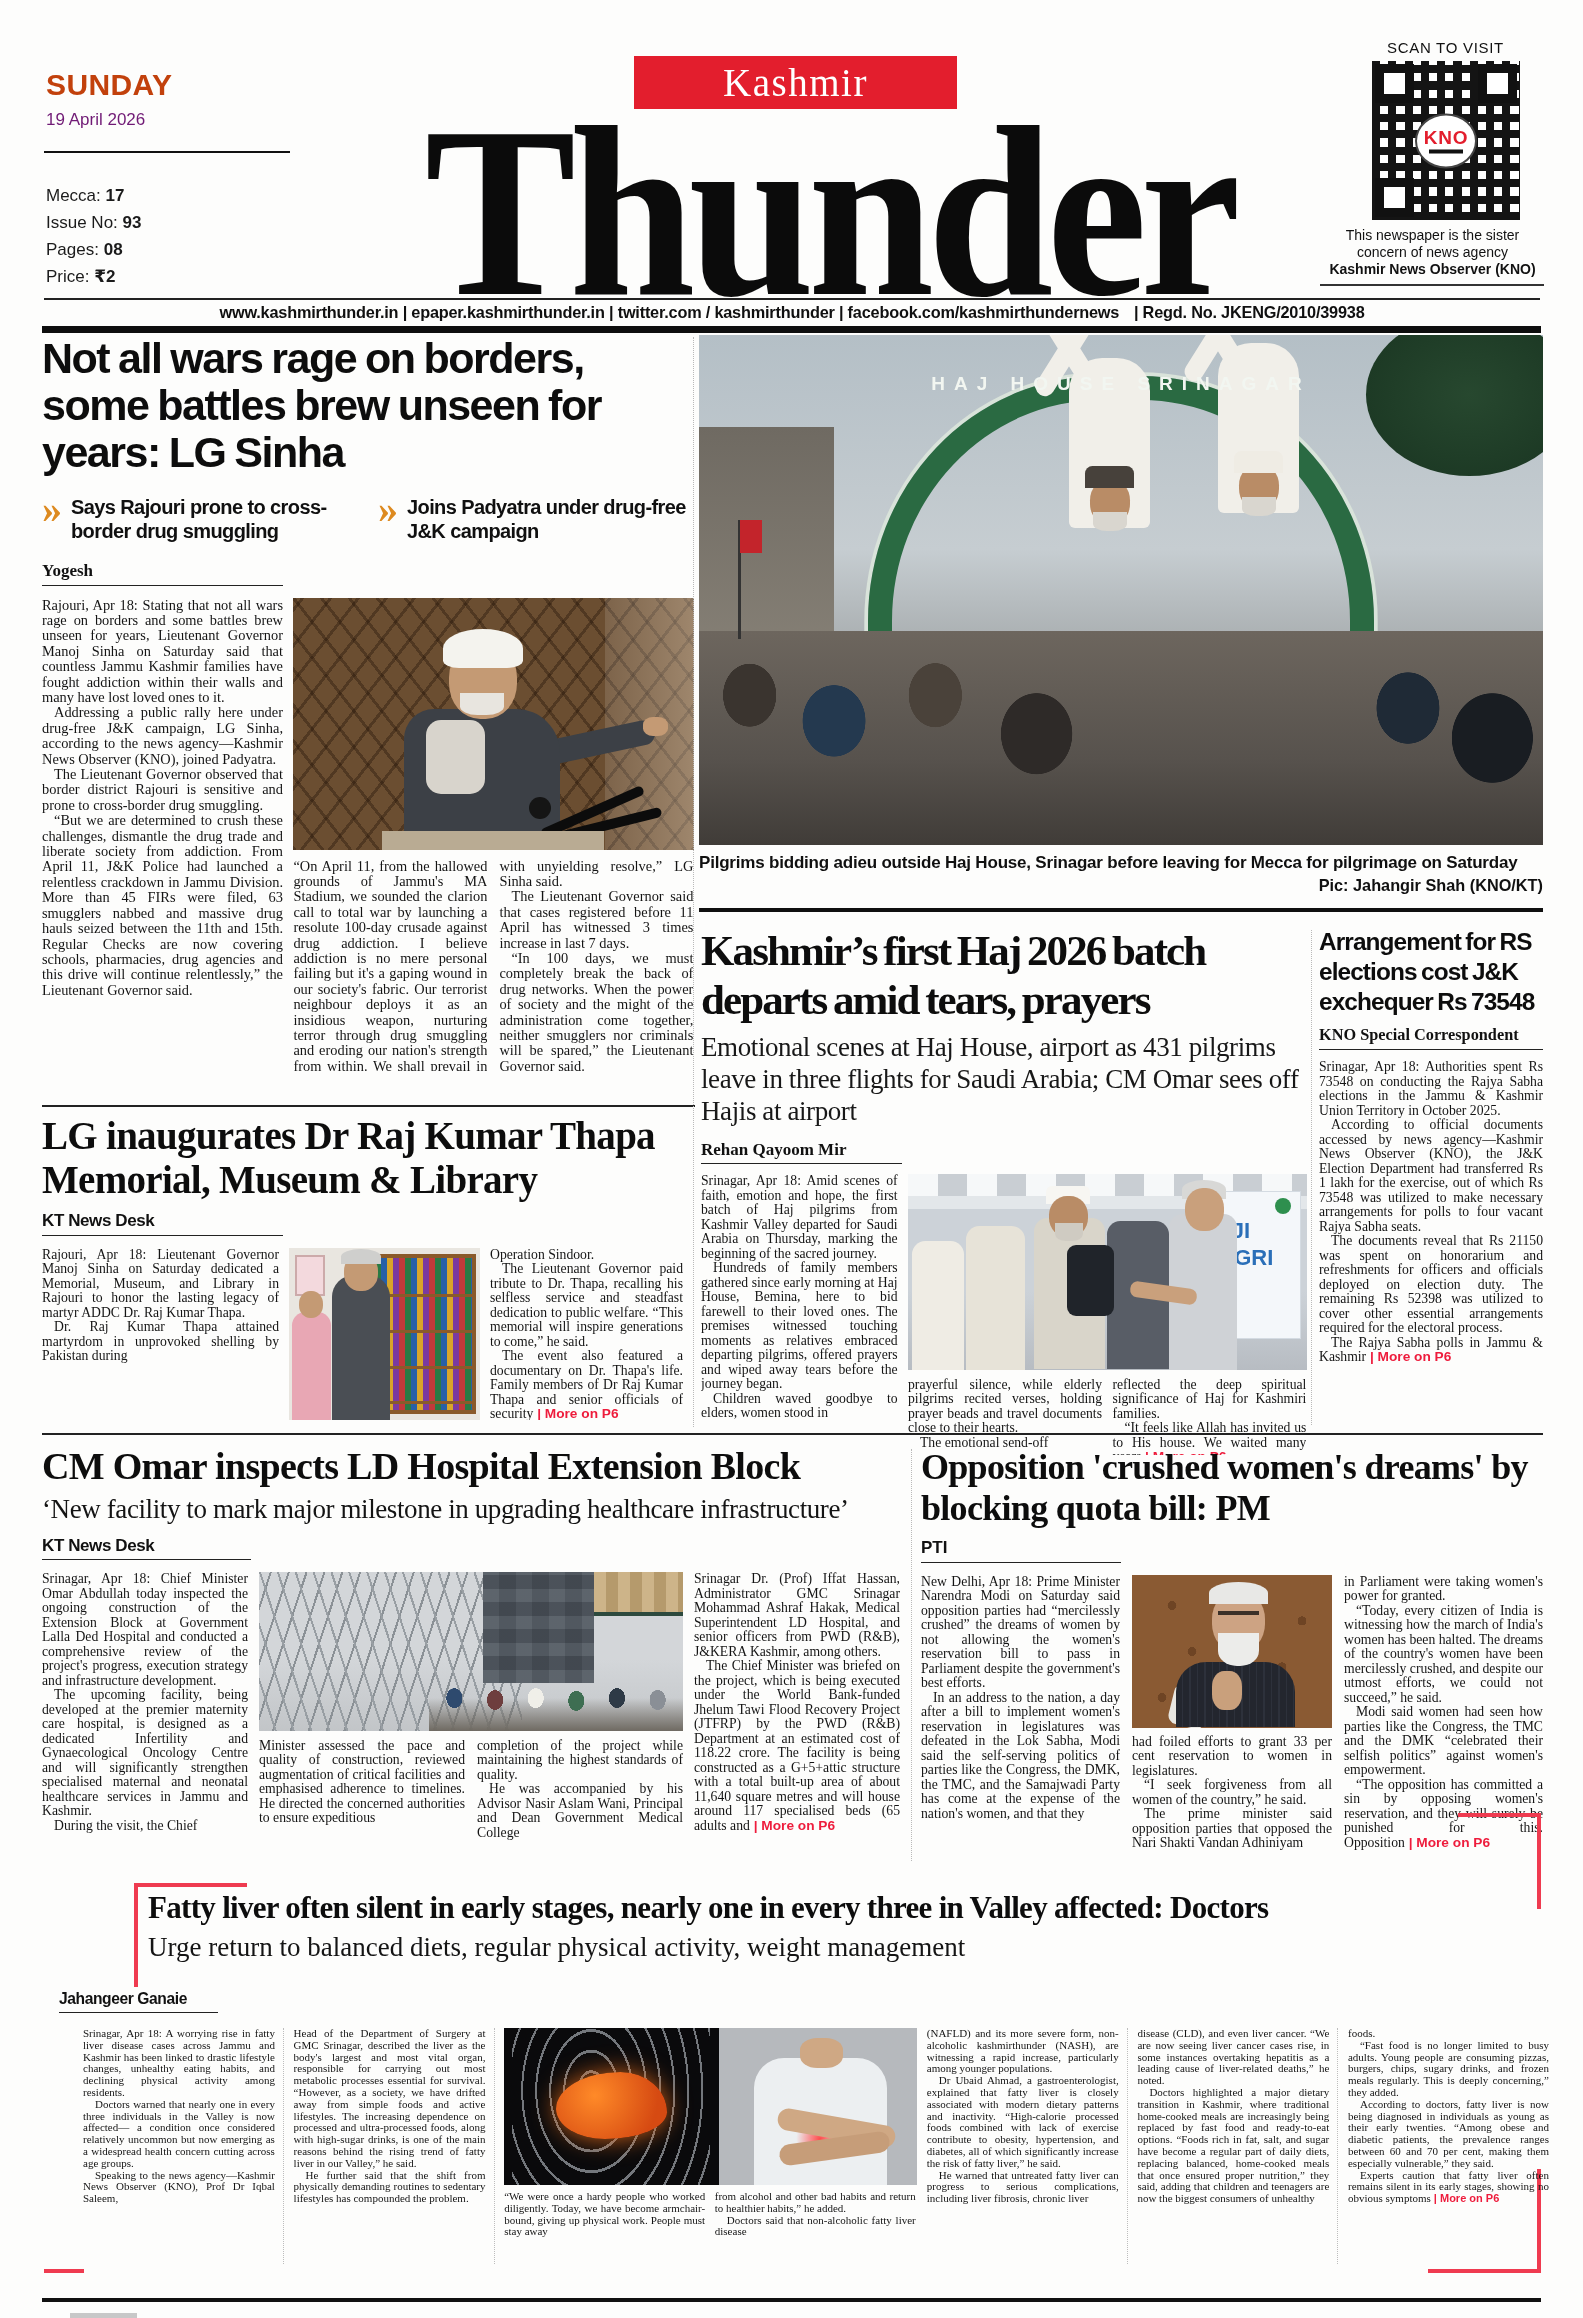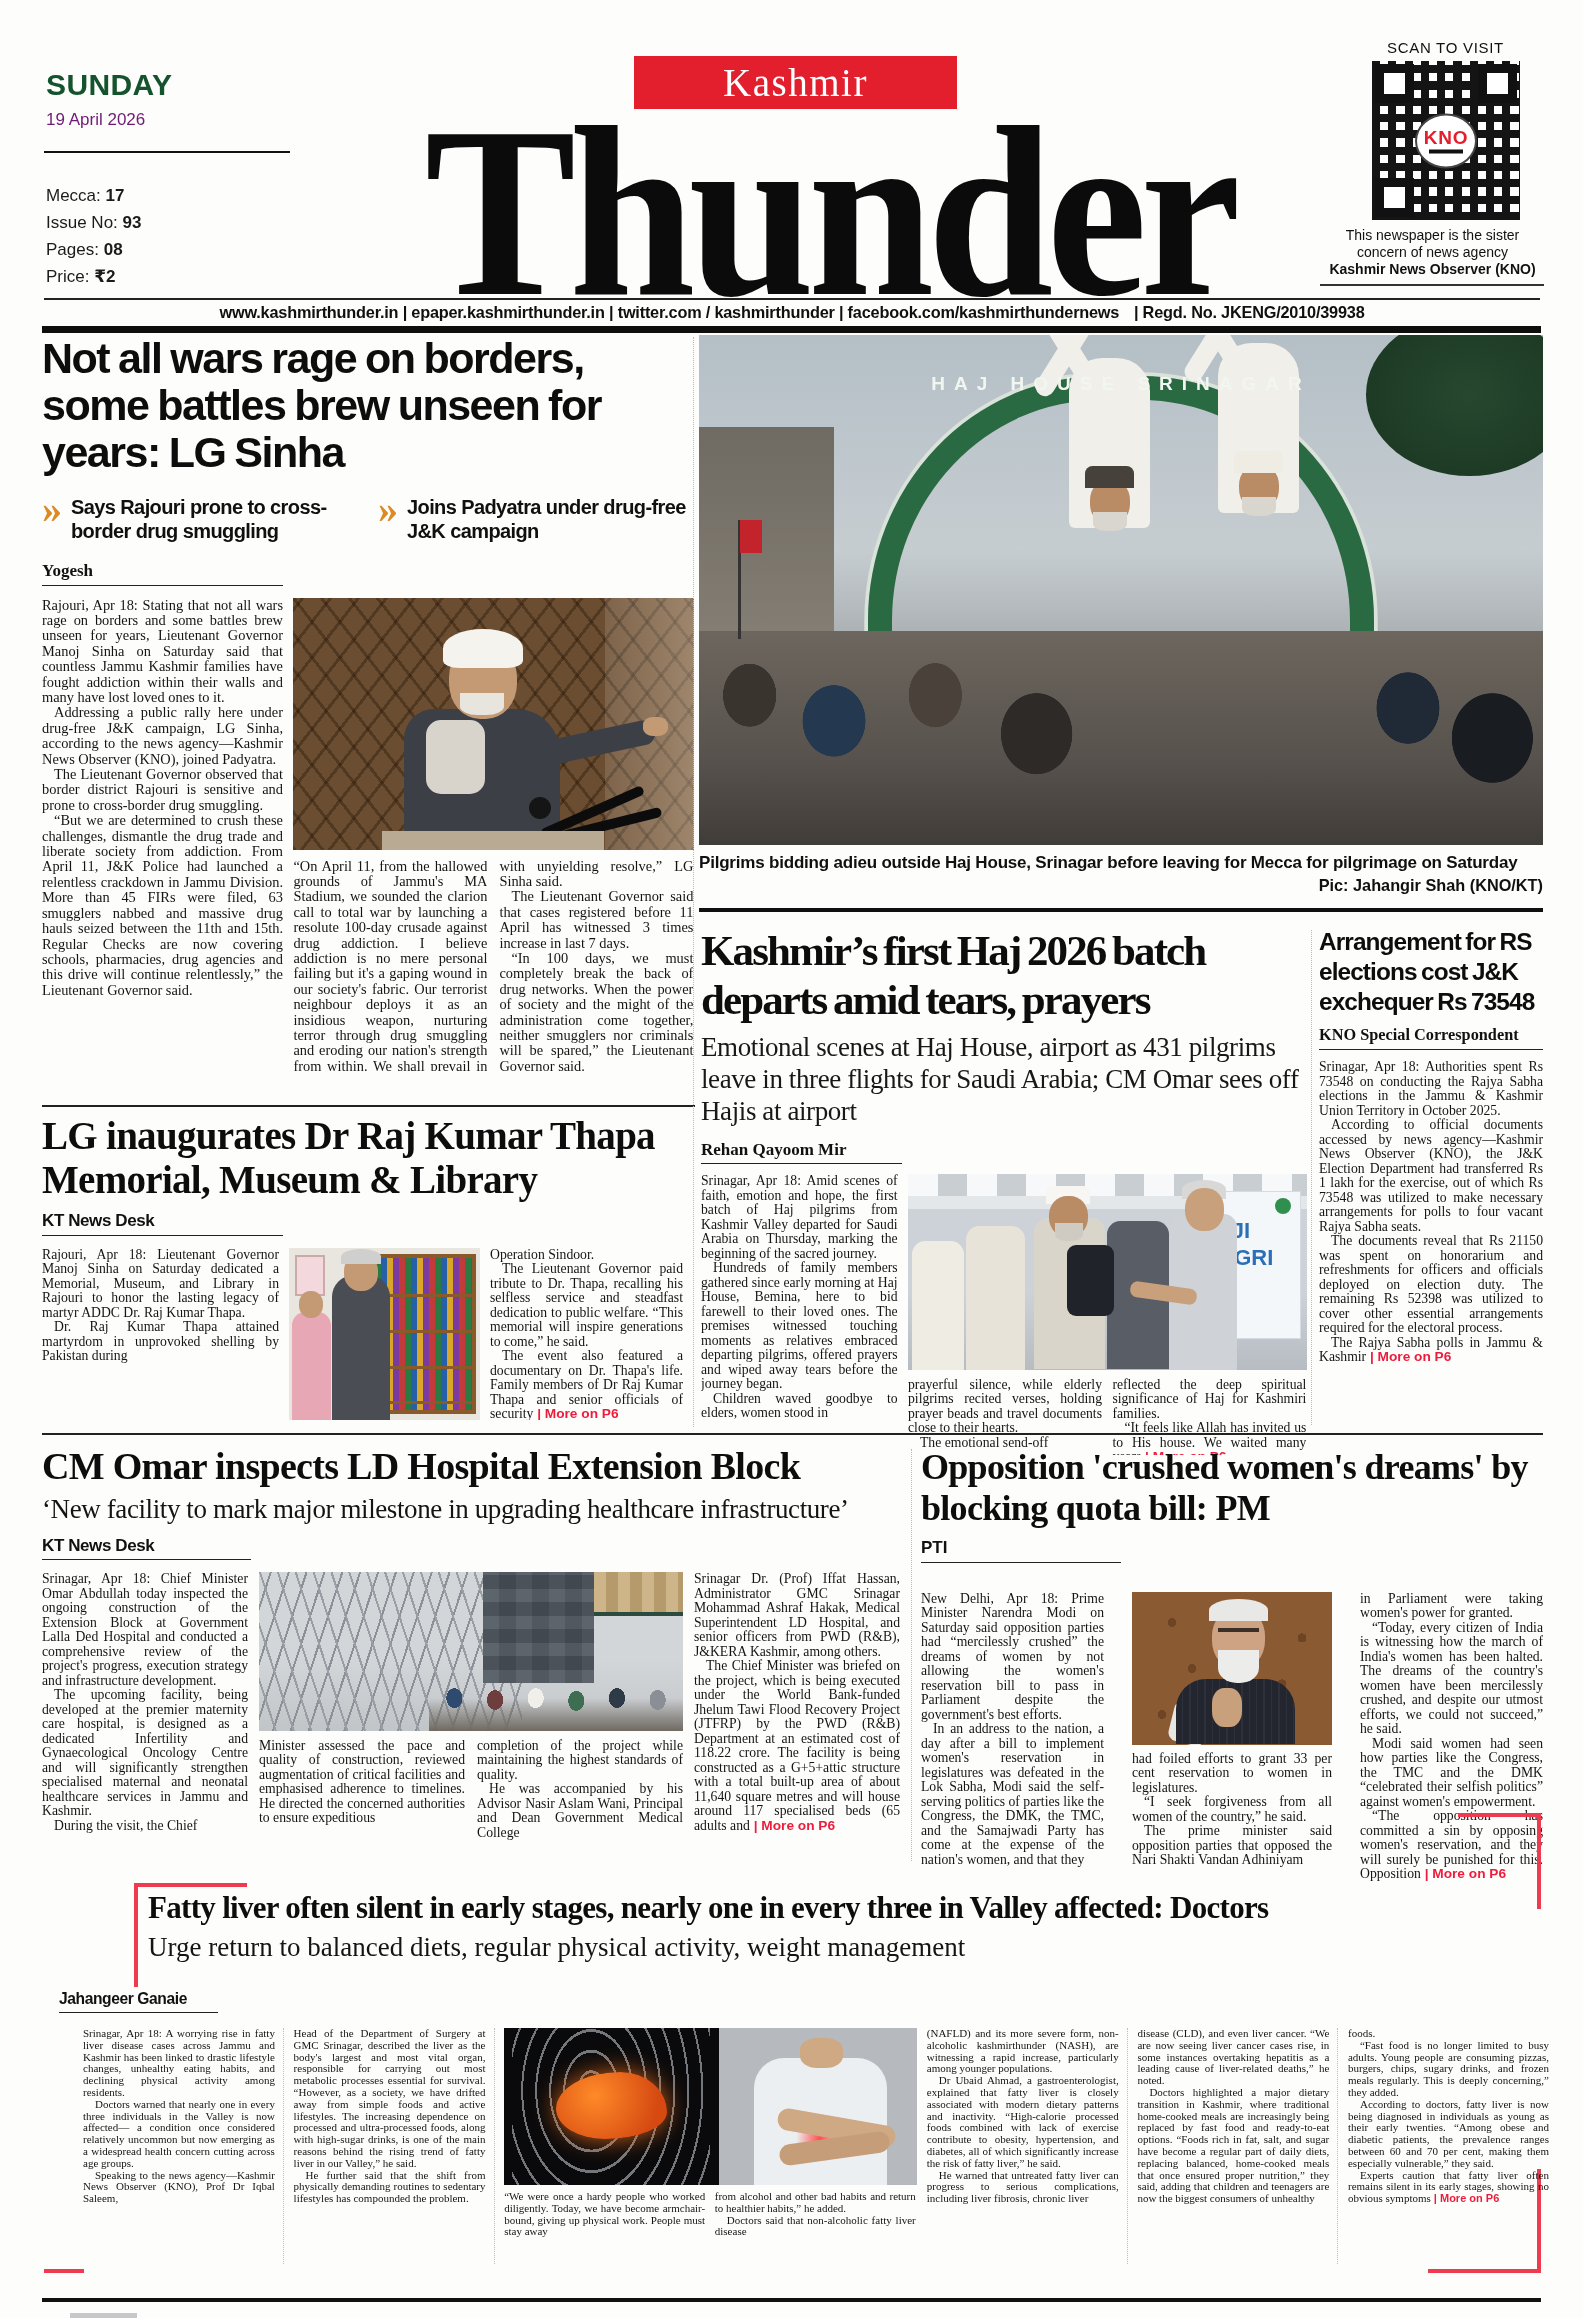--- a/index.html
+++ b/index.html
@@ -2,21 +2,21 @@
 <html style="font-size:12px"><head>
 <meta charset="utf-8">
 <title>Kashmir Thunder — Front Page</title>
 <style>
   * { margin:0; padding:0; box-sizing:border-box; }
   html,body { background:#e9e9e9; }
   .page { position:relative; width:1584px; height:2319px; background:#fdfdfc; margin:0 auto;
           font-family:"Liberation Serif","DejaVu Serif",serif; color:#141414; overflow:hidden; }
 
   
-  .sunday { position:absolute; left:46px; top:70px; font:bold 30px/1 "Liberation Sans","DejaVu Sans",sans-serif; color:#14532d; letter-spacing:0.4px; }
+  .sunday { position:absolute; left:46px; top:70px; font:bold 30px/1 "Liberation Sans","DejaVu Sans",sans-serif; color:#c2410c; letter-spacing:0.4px; }
   .hdate  { position:absolute; left:46px; top:111px; font:17px/1 "Liberation Sans","DejaVu Sans",sans-serif; color:#701a75; }
   .drule  { position:absolute; left:44px; top:151px; width:246px; height:2.2px; background:#111; }
   .hinfo  { position:absolute; left:46px; top:182px; font:17px/27px "Liberation Sans","DejaVu Sans",sans-serif; color:#1b1b1b; }
   .hinfo b { font-weight:bold; }
   .thunder { position:absolute; left:370px; top:64px; width:919px; text-align:center;
              font:bold 244px/296px "Liberation Serif","DejaVu Serif",serif; letter-spacing:-7.4px;
              transform:scaleX(.93); transform-origin:center; color:#0b0b0b; z-index:2; }
   .kbox { position:absolute; left:634px; top:56px; width:323px; height:53px; background:#e31e2d; z-index:3;
           display:flex; align-items:center; justify-content:center; }
   .kbox span { color:#fff; font:39px/1 "Liberation Serif","DejaVu Serif",serif; letter-spacing:1.5px; }
@@ -202,21 +202,21 @@
       radial-gradient(13.3px 16.3px at 42% 30%, #f0efe9 60%, transparent 61%),
       radial-gradient(13.3px 16.3px at 58% 36%, #3e6e52 60%, transparent 61%),
       radial-gradient(13.3px 16.3px at 74% 30%, #2e3a46 60%, transparent 61%),
       radial-gradient(13.3px 16.3px at 90% 34%, #8a8f96 60%, transparent 61%),
       linear-gradient(180deg,transparent 0 30%, #6f6a62 100%); }
 
   
   .a-modi { position:absolute; left:921px; top:1447px; width:622px; }
   .a-modi .hl { font-size:36px; line-height:41px; letter-spacing:-0.7px; }
   .a-modi .byline { width:200px; margin-top:10.4px; font-family:"Liberation Sans","DejaVu Sans",sans-serif; }
-  .a-modi .body { display:flex; gap:28px; margin-top:29px; }
+  .a-modi .body { display:flex; gap:12px; margin-top:12px; }
   .a-modi .c { font:13.7px/14.5px "Liberation Serif","DejaVu Serif",serif; }
   .a-modi .c1,.a-modi .c3 { width:200px; height:289px; }
   .a-modi .c2t { width:200px; height:129px; margin-top:7.4px; }
   .ph-modi { width:200px; height:153px; background:#8a5a33; }
   .ph-modi .carve { position:absolute; inset:0; background:
       radial-gradient(7.4px 7.4px at 20% 20%, #6e4424 60%, transparent 61%),
       radial-gradient(7.4px 7.4px at 60% 14%, #6e4424 60%, transparent 61%),
       radial-gradient(7.4px 7.4px at 85% 30%, #6e4424 60%, transparent 61%),
       radial-gradient(7.4px 7.4px at 30% 50%, #6e4424 60%, transparent 61%),
       radial-gradient(7.4px 7.4px at 75% 60%, #6e4424 60%, transparent 61%),

